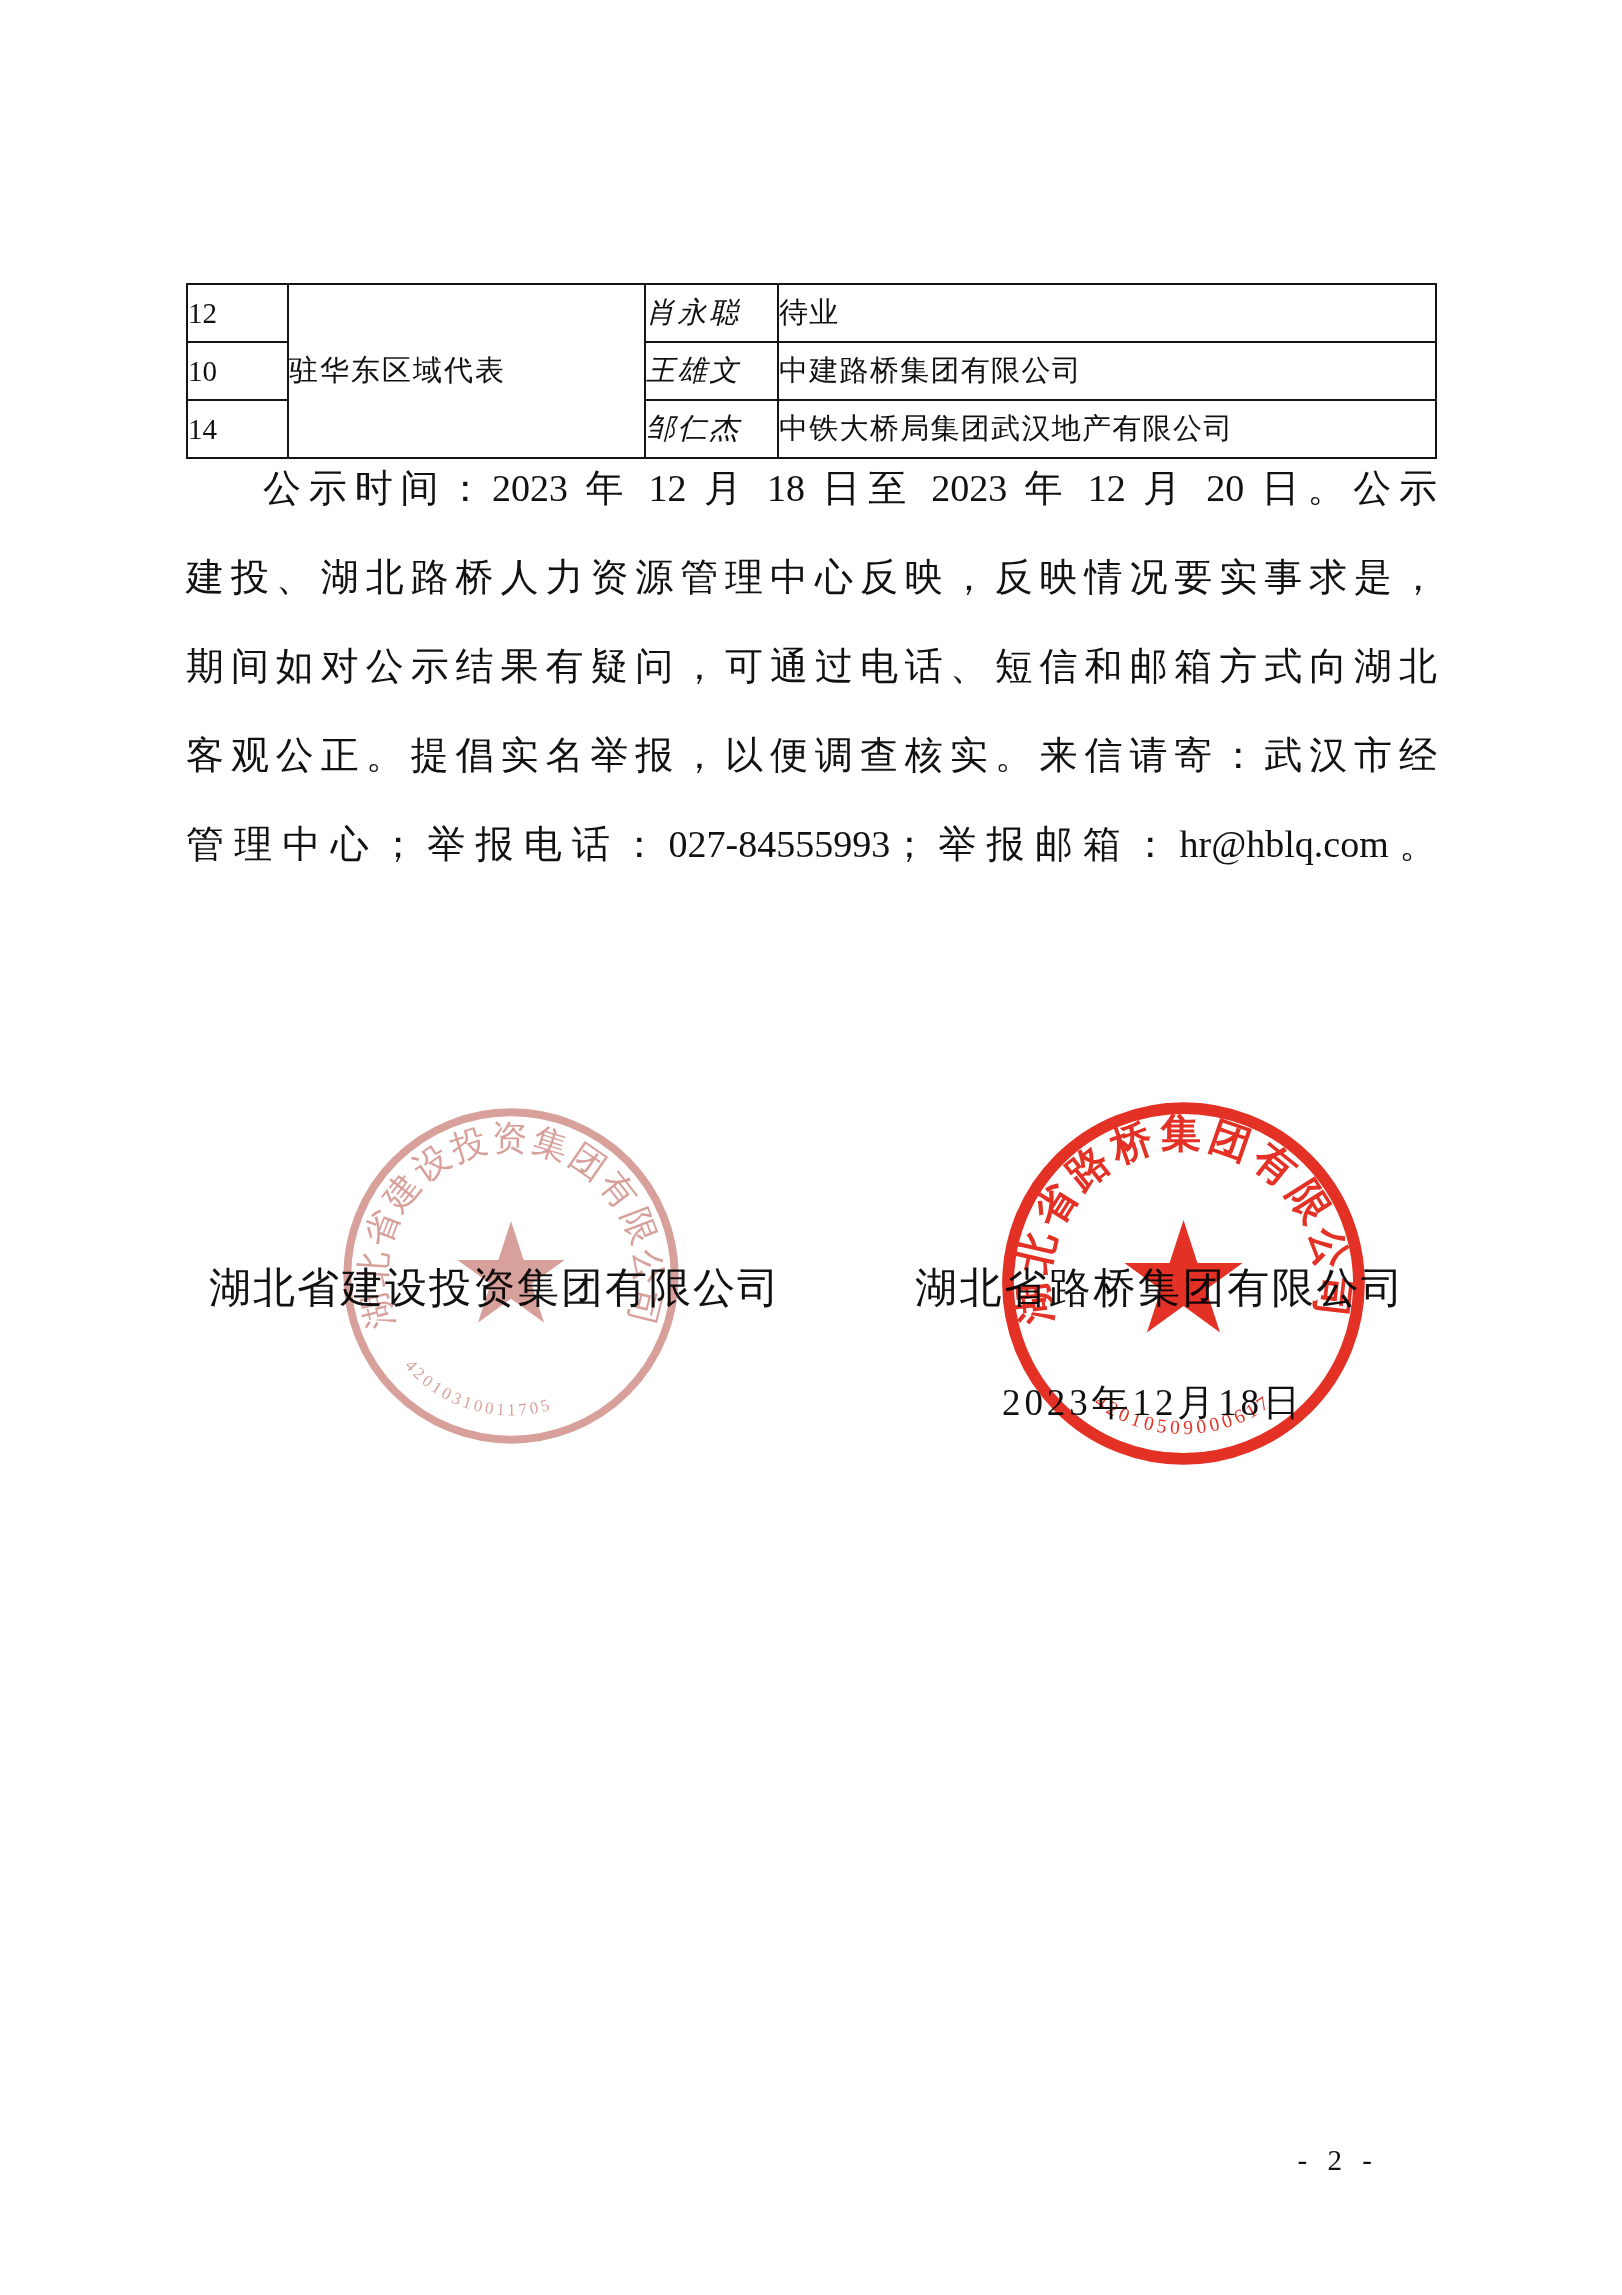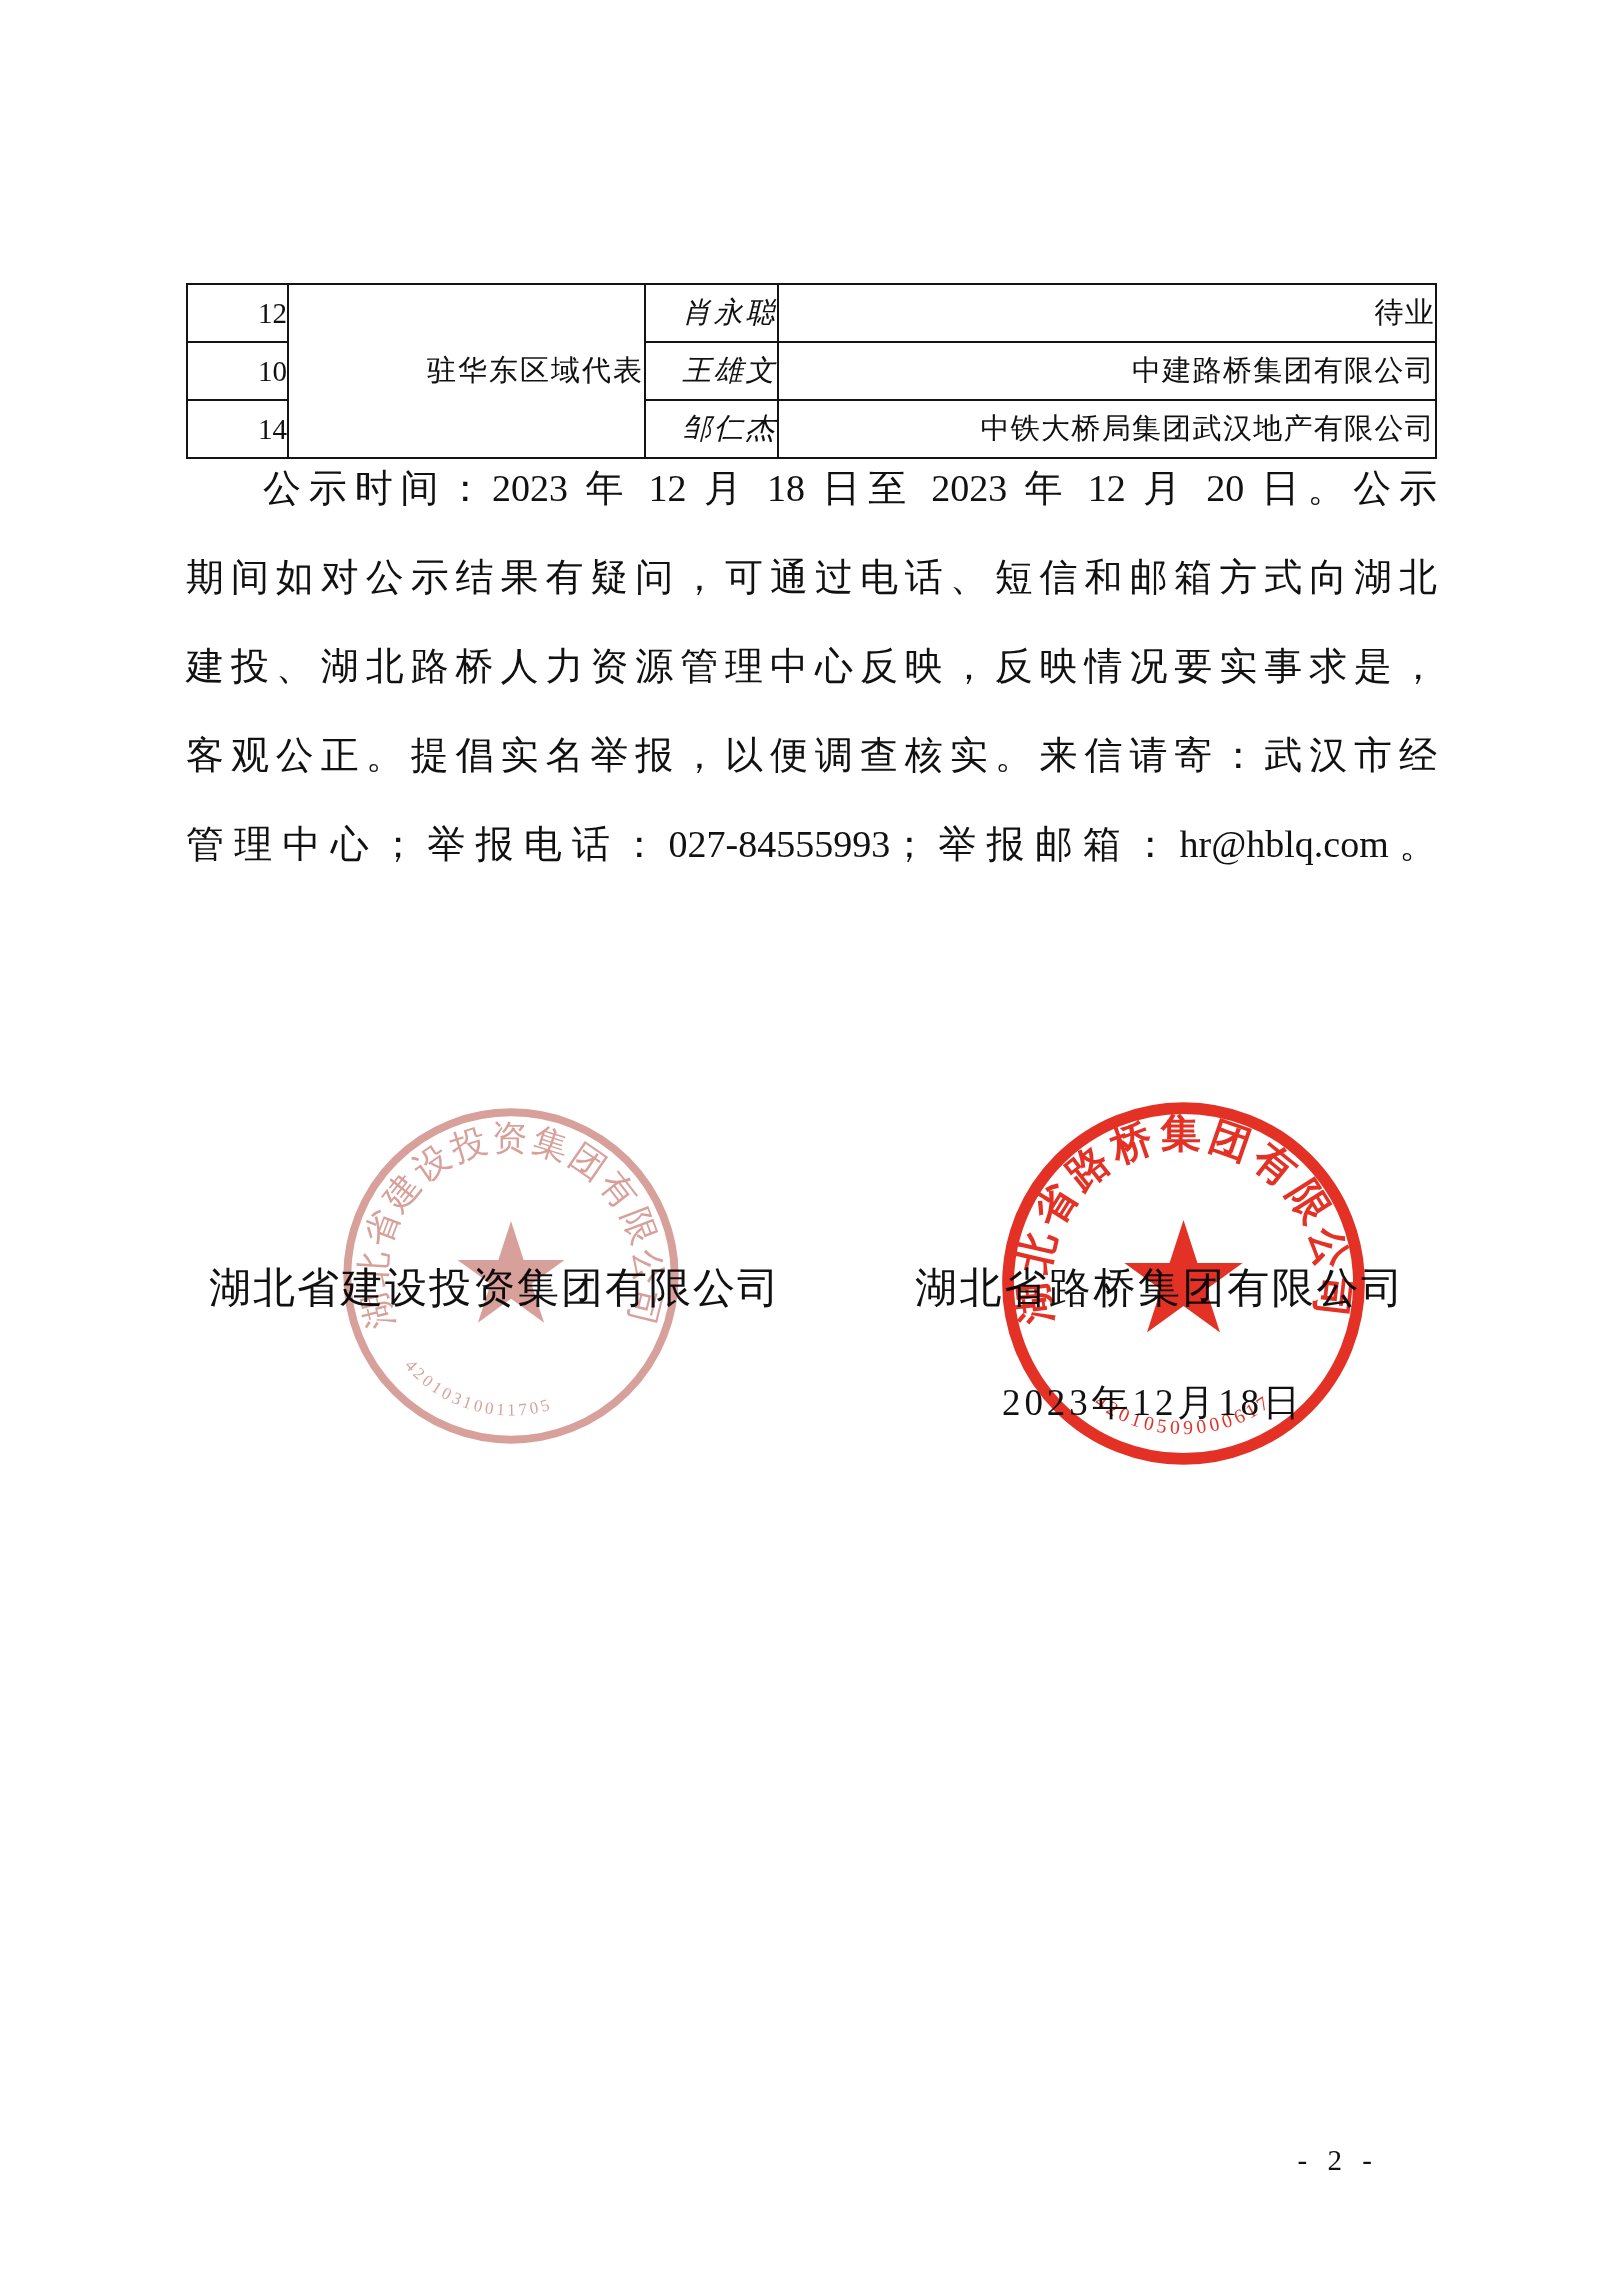--- a/index.html
+++ b/index.html
@@ -14,21 +14,21 @@
 
   
   .roster-table{
     position:absolute;left:186px;top:283px;
     border-collapse:collapse;
     table-layout:fixed;
     width:1241px;
   }
   .roster-table td{
     border:2.6px solid #141414;
-    text-align:right;
+    text-align:left;
     vertical-align:middle;
     font-size:29px;
     padding:0;
     overflow:hidden;
     white-space:nowrap;
   }
   .roster-table tr{height:58px;}
   .col-no{width:99px;font-size:31px;}
   .col-pos{width:355px;letter-spacing:2px;}
   .col-name{width:131px;letter-spacing:2.6px;font-style:italic;}
@@ -107,22 +107,22 @@
     <tr>
       <td class="col-no">14</td>
       <td class="col-name">邹仁杰</td>
       <td class="col-comp">中铁大桥局集团武汉地产有限公司</td>
     </tr>
   </tbody>
     </table>
 
   <div class="paragraph">
     <div class="para-line indent">公示时间：2023 年 12 月 18 日至 2023 年 12 月 20 日。公示</div>
+    <div class="para-line">建投、湖北路桥人力资源管理中心反映，反映情况要实事求是，</div>
     <div class="para-line">期间如对公示结果有疑问，可通过电话、短信和邮箱方式向湖北</div>
-    <div class="para-line">建投、湖北路桥人力资源管理中心反映，反映情况要实事求是，</div>
     <div class="para-line">客观公正。提倡实名举报，以便调查核实。来信请寄：武汉市经</div>
     <div class="para-line">管理中心；举报电话：027-84555993；举报邮箱：hr@hblq.com。</div>
   </div>
 
   <div class="sig sig-left">湖北省建设投资集团有限公司</div>
   <div class="sig sig-right">湖北省路桥集团有限公司</div>
   <div class="sig-date">2023年12月18日</div>
 
   <svg class="stamp stamp-left" viewBox="0 0 620 620" xmlns="http://www.w3.org/2000/svg">
     <circle cx="310" cy="310" r="250" fill="none" stroke="#b4493e" stroke-width="12"></circle>

